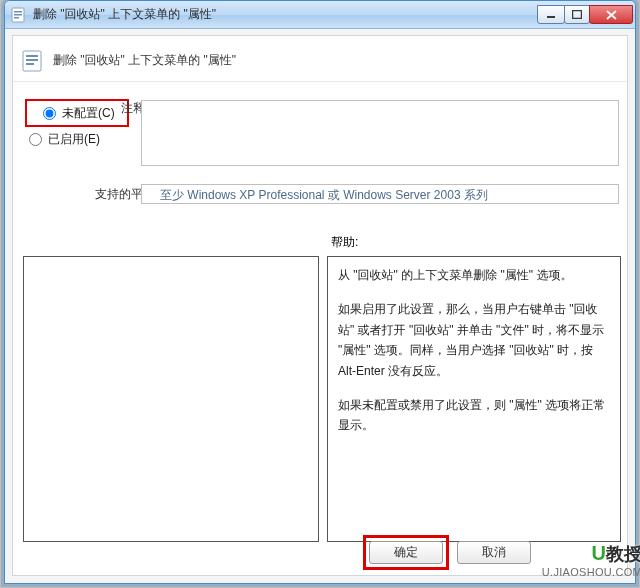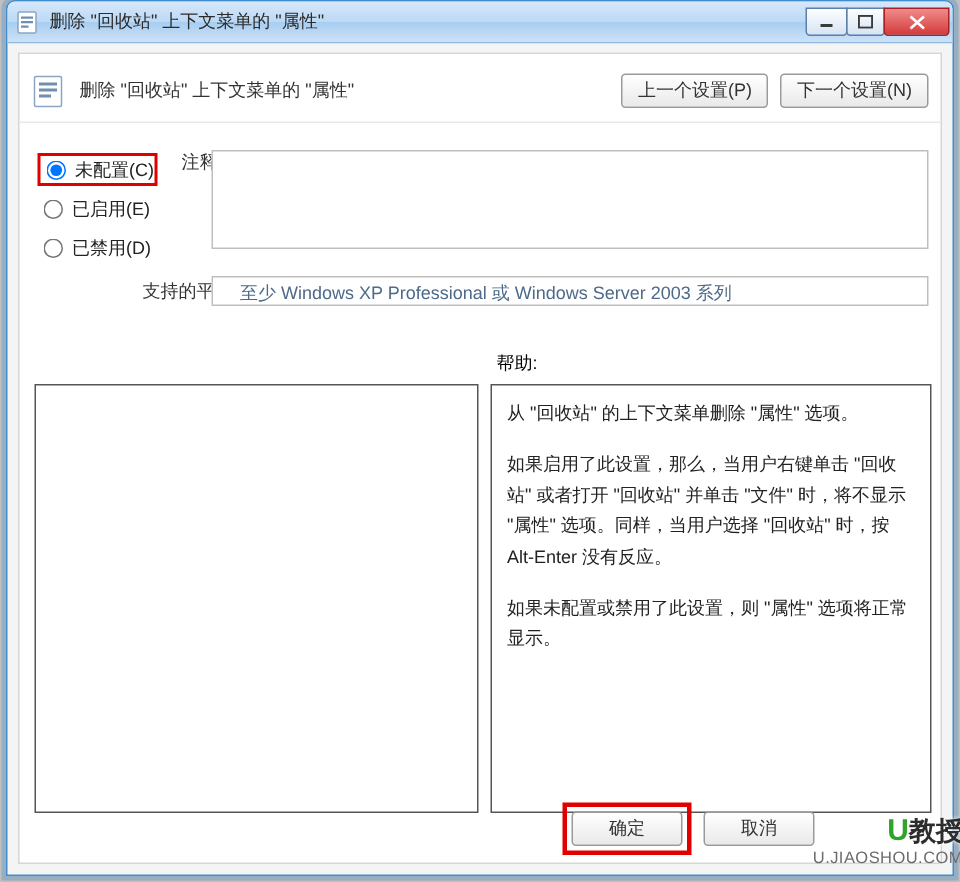--- a/index.html
+++ b/index.html
@@ -96,21 +96,21 @@
   .radio-row {
     display:flex; align-items:center;
     height: 26px;
     font-size: 12px;
     color:#222;
   }
   .radio-row input { margin: 0 6px 0 4px; }
   .radio-row .lbl { }
   .highlight {
     border: 2px solid #e10000;
-    padding: 0;
+    padding: 12px;
     display:inline-flex; align-items:center;
     height: 22px;
   }
 
   .note-label {
     position:absolute;
     left:108px; top:64px;
     font-size:12px; color:#333;
   }
   .note-box {
@@ -174,21 +174,21 @@
   .help-box p{ margin: 0 0 14px 0; }
 
   
   .bottom-row{
     position:absolute;
     left:0; right:0; bottom:8px;
     height: 30px;
     display:flex;
     align-items:center;
     justify-content:flex-end;
-    padding-right: 2px;
+    padding-right: 14px;
     gap: 8px;
   }
   .ok-highlight{
     border:3px solid #e10000;
     padding: 3px;
     display:inline-flex;
   }
   .std-btn.wide{ min-width: 74px; }
 
   
@@ -252,41 +252,33 @@
   <div class="content">
 
     <div class="header-row">
       <svg class="hicon sheet-svg" viewBox="0 0 24 24">
         <rect class="page" x="2" y="2" width="18" height="20" rx="1"></rect>
         <rect class="bar" x="5" y="6" width="12" height="2"></rect>
         <rect class="bar" x="5" y="10" width="12" height="2"></rect>
         <rect class="bar" x="5" y="14" width="8" height="2"></rect>
       </svg>
       <div class="htitle">删除 "回收站" 上下文菜单的 "属性"</div>
-      <div class="hbtns">
-        <div class="std-btn">上一个设置(P)</div>
-        <div class="std-btn">下一个设置(N)</div>
-      </div>
     </div>
 
     <div class="radio-area">
       <div class="radio-row">
         <span class="highlight">
           <input type="radio" name="state" checked="" style="">
           <span class="lbl">未配置(C)</span>
         </span>
       </div>
       <div class="radio-row">
         <input type="radio" name="state" style="">
         <span class="lbl">已启用(E)</span>
       </div>
-      <div class="radio-row">
-        <input type="radio" name="state" style="">
-        <span class="lbl">已禁用(D)</span>
-      </div>
     </div>
 
     <div class="note-label">注释:</div>
     <textarea class="note-box" value="" style=""></textarea>
 
     <div class="platform-label">支持的平台:</div>
     <div class="platform-box">至少 Windows XP Professional 或 Windows Server 2003 系列</div>
 
     <div class="options-label">选项:</div>
     <div class="help-label">帮助:</div>

